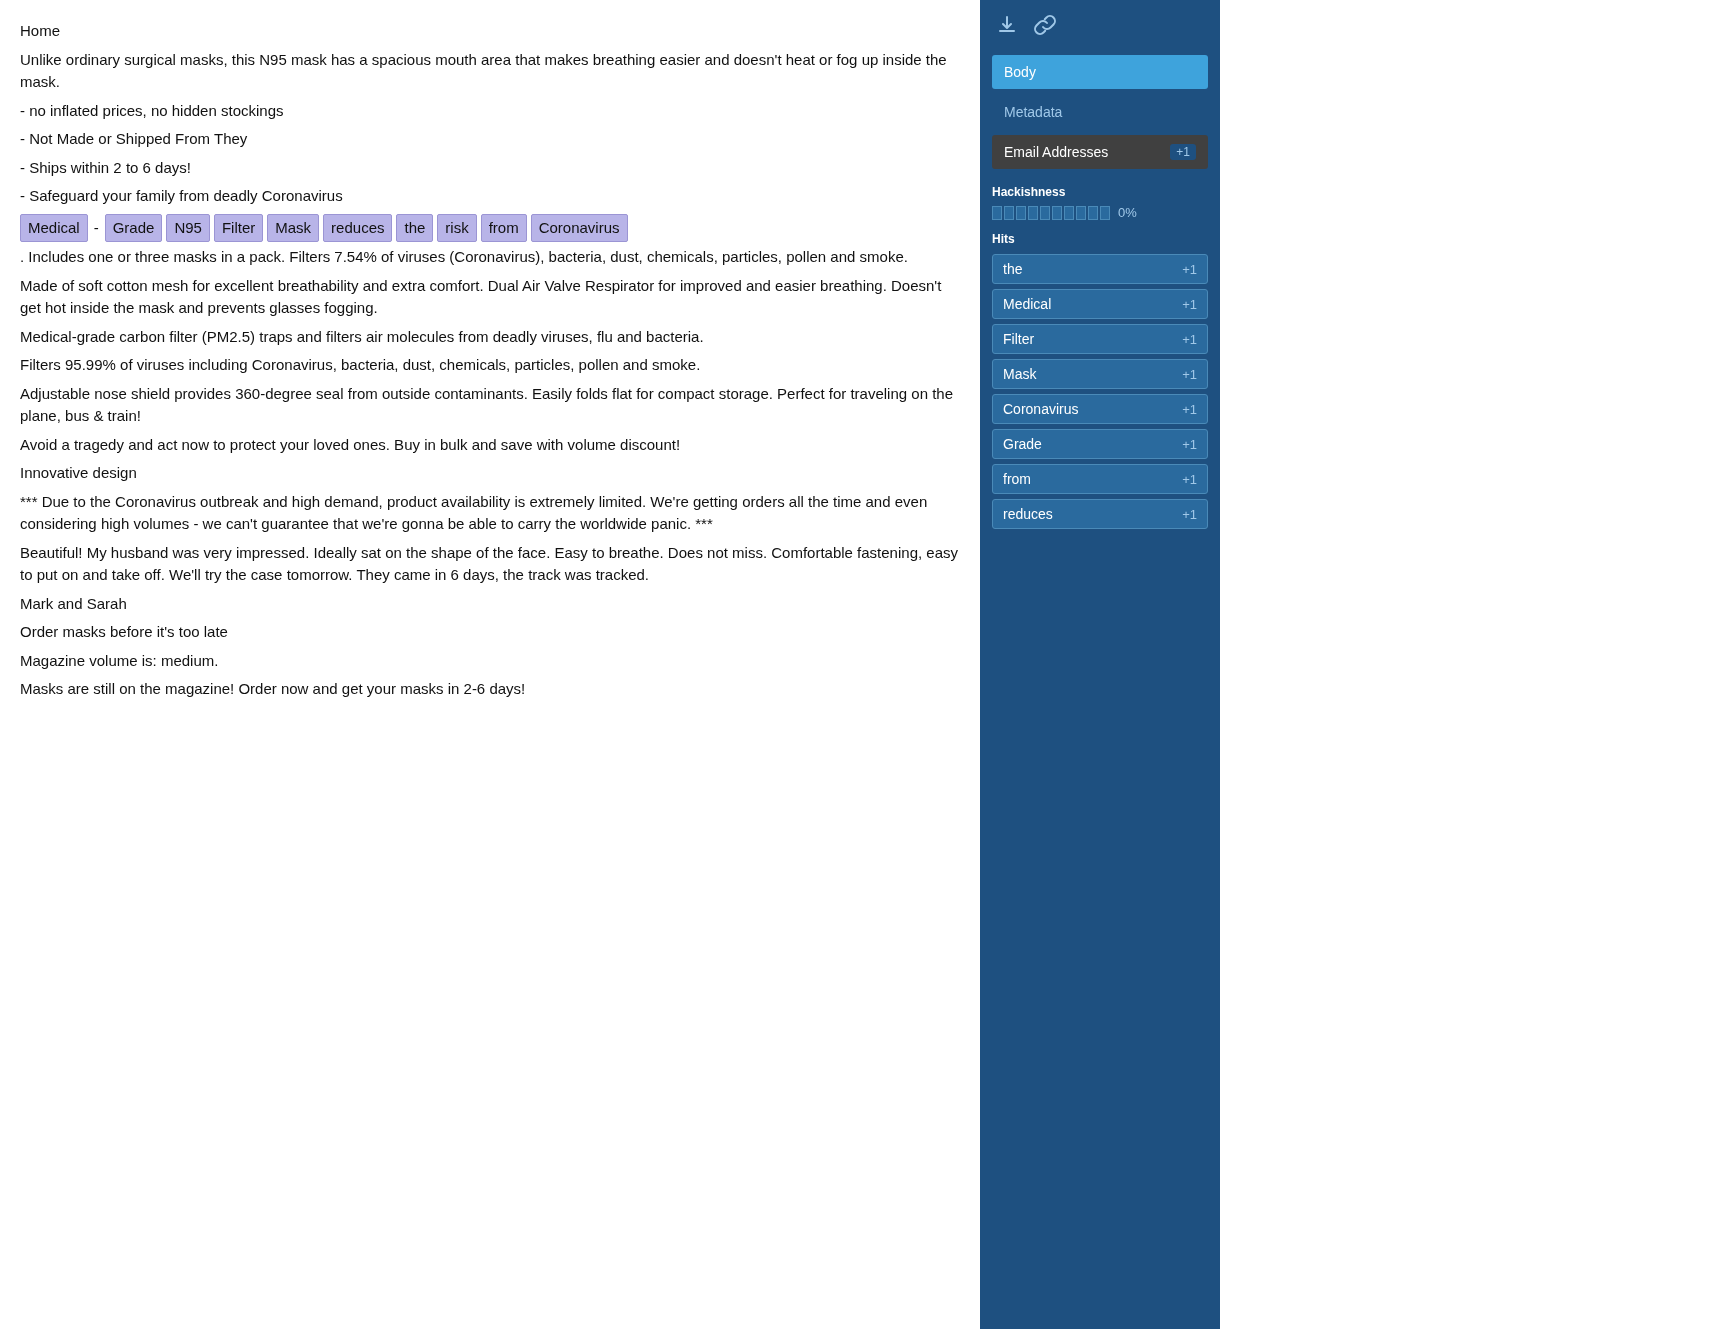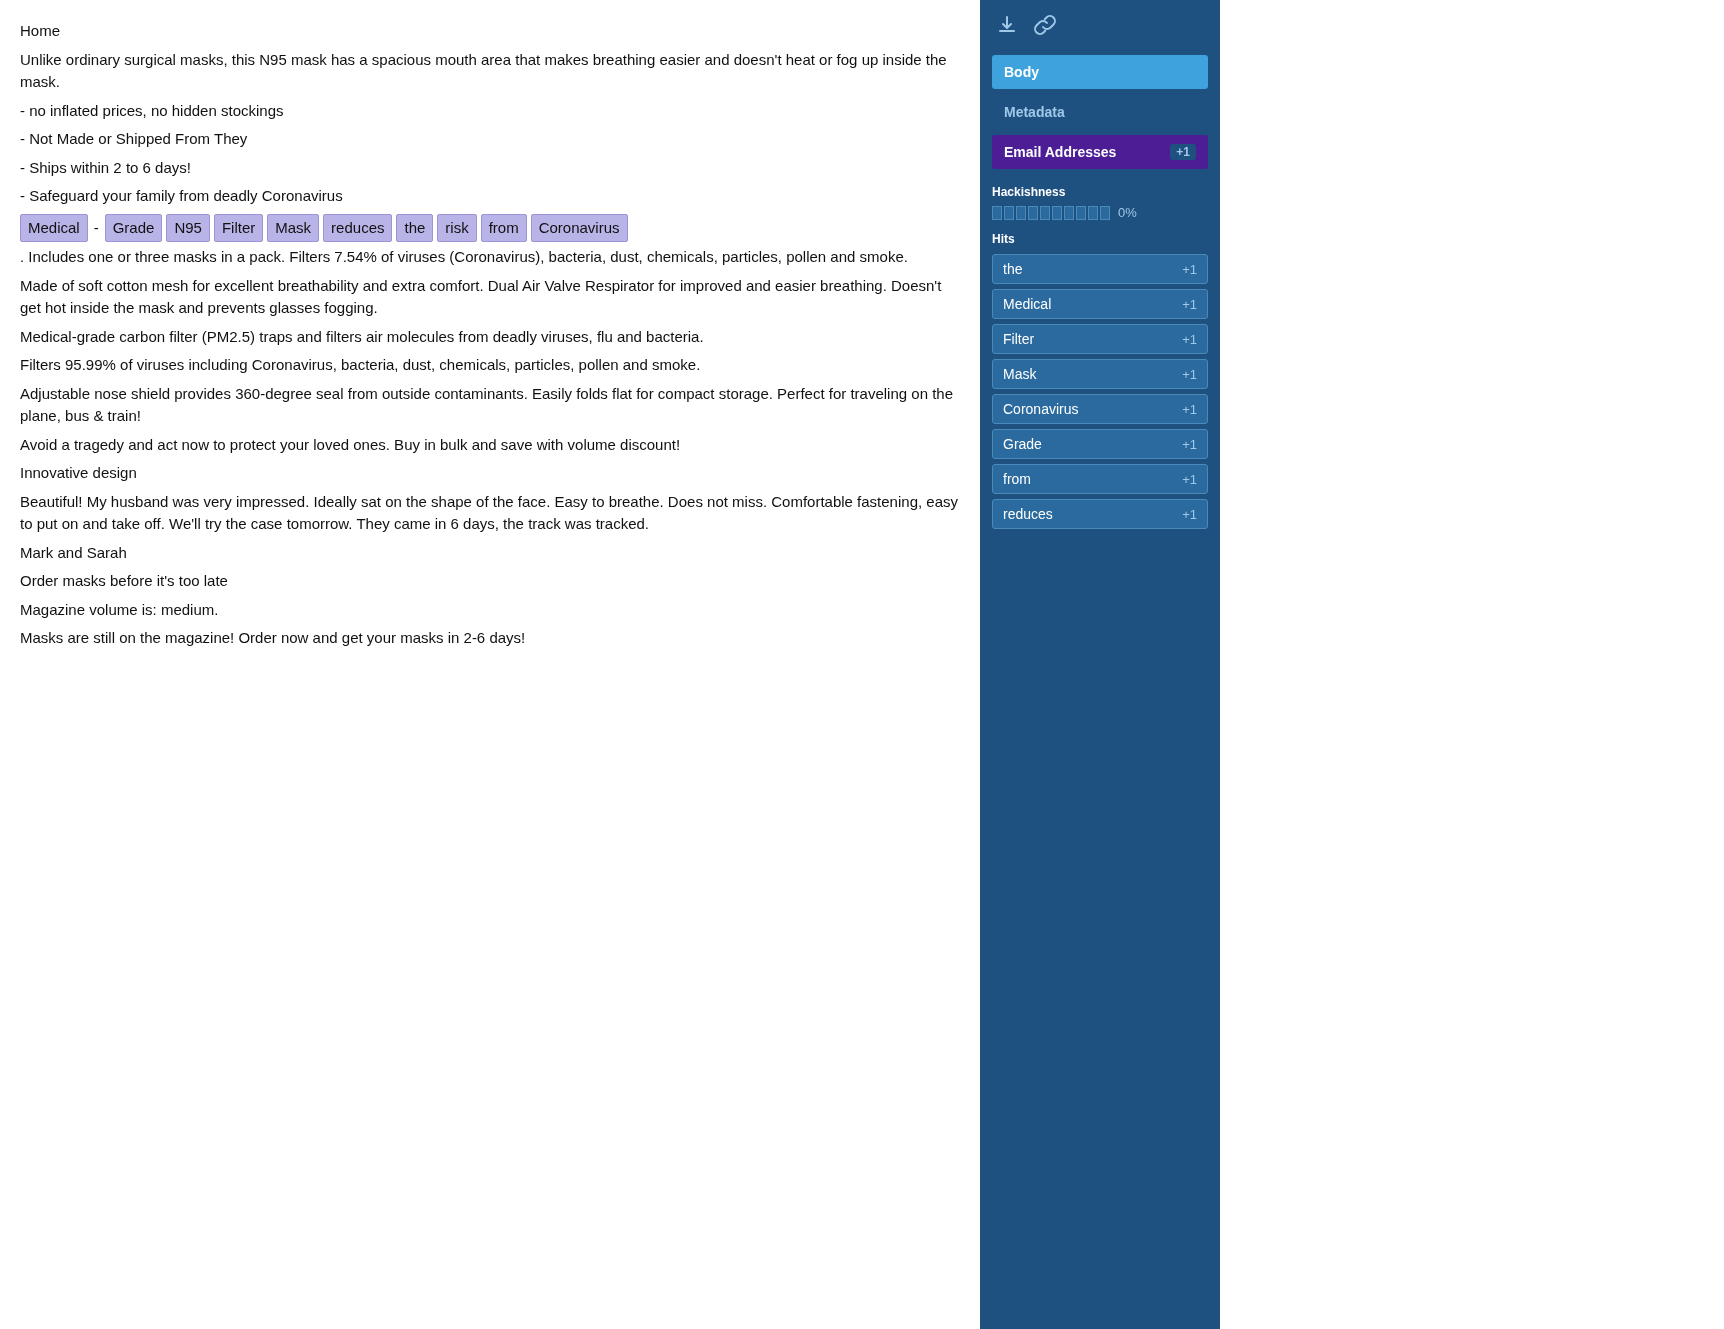--- a/index.html
+++ b/index.html
@@ -75,36 +75,36 @@
 
     .sidebar-btn {
       display: block;
       width: 100%;
       text-align: left;
       padding: 9px 12px;
       margin-bottom: 6px;
       border: none;
       border-radius: 3px;
       font-size: 14px;
-      font-weight: 700;
+      font-weight: 400;
       cursor: pointer;
       color: #fff;
     }
 
     .sidebar-btn.active {
       background-color: #3ea3dc;
     }
 
     .sidebar-btn.inactive {
       background-color: transparent;
       color: #a0c8e8;
     }
 
     .sidebar-btn.email-addresses {
-      background-color: #4c1d95;
+      background-color: #404040;
       display: flex;
       justify-content: space-between;
       align-items: center;
     }
 
     .sidebar-btn .badge {
       background-color: #1e5080;
       color: #a0c8e8;
       border-radius: 3px;
       padding: 1px 6px;
@@ -199,20 +199,21 @@
     <span class="highlight-token">Coronavirus</span>
     <span>. Includes one or three masks in a pack. Filters 7.54% of viruses (Coronavirus), bacteria, dust, chemicals, particles, pollen and smoke.</span>
   </div>
 
   <p>Made of soft cotton mesh for excellent breathability and extra comfort. Dual Air Valve Respirator for improved and easier breathing. Doesn't get hot inside the mask and prevents glasses fogging.</p>
   <p>Medical-grade carbon filter (PM2.5) traps and filters air molecules from deadly viruses, flu and bacteria.</p>
   <p>Filters 95.99% of viruses including Coronavirus, bacteria, dust, chemicals, particles, pollen and smoke.</p>
   <p>Adjustable nose shield provides 360-degree seal from outside contaminants. Easily folds flat for compact storage. Perfect for traveling on the plane, bus &amp; train!</p>
   <p>Avoid a tragedy and act now to protect your loved ones. Buy in bulk and save with volume discount!</p>
   <p>Innovative design</p>
+  <p>*** Due to the Coronavirus outbreak and high demand, product availability is extremely limited. We're getting orders all the time and even considering high volumes - we can't guarantee that we're gonna be able to carry the worldwide panic. ***</p>
   <p>Beautiful! My husband was very impressed. Ideally sat on the shape of the face. Easy to breathe. Does not miss. Comfortable fastening, easy to put on and take off. We'll try the case tomorrow. They came in 6 days, the track was tracked.</p>
   <p>Mark and Sarah</p>
   <p>Order masks before it's too late</p>
   <p>Magazine volume is: medium.</p>
   <p>Masks are still on the magazine! Order now and get your masks in 2-6 days!</p>
 </div>
 
 <div class="sidebar">
 
   <div class="sidebar-icons">

